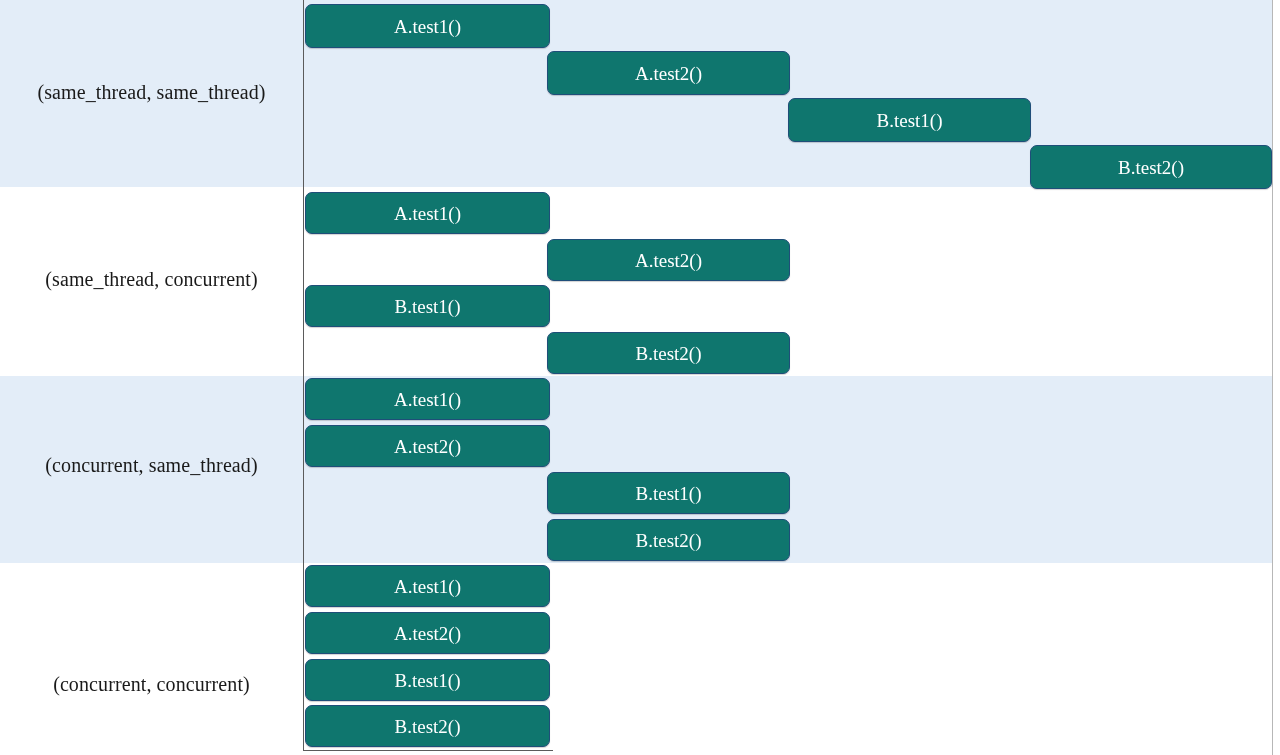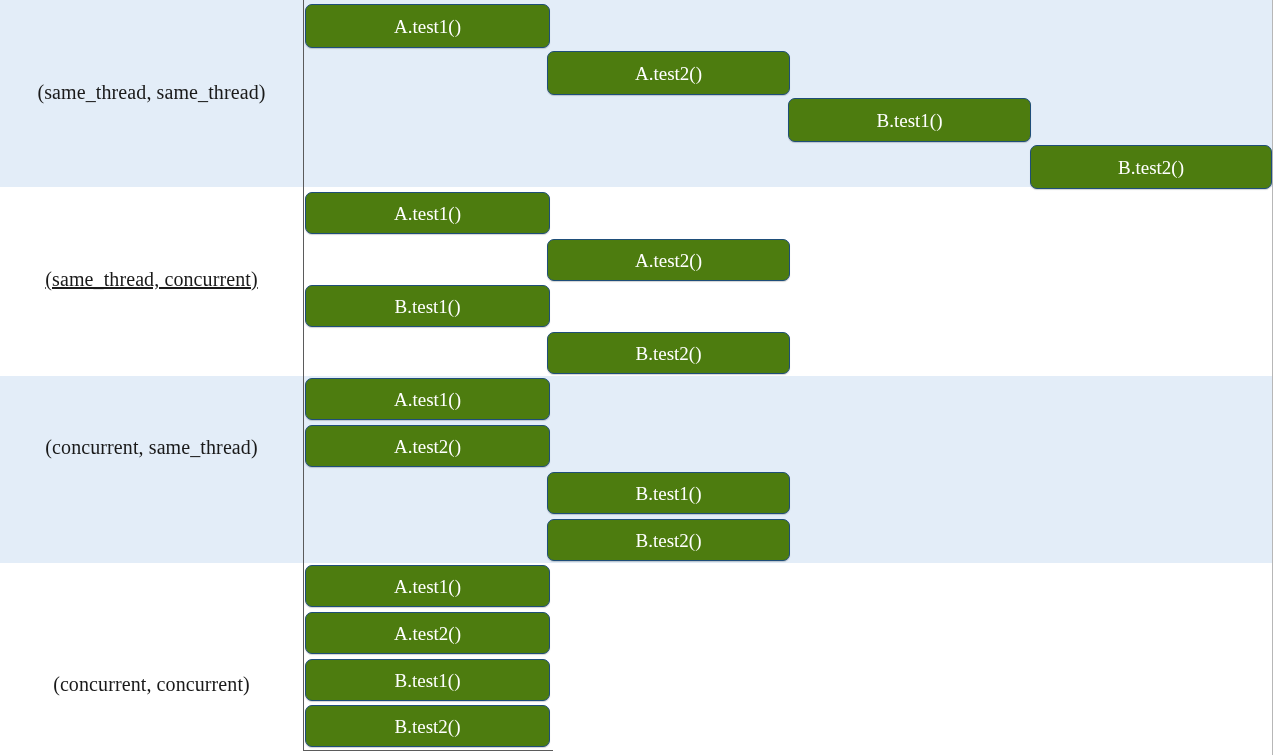--- a/index.html
+++ b/index.html
@@ -55,21 +55,21 @@
   }
   .axis-baseline {
     position: absolute;
     height: 1px;
     background: #5b5b5b;
   }
 
   
   .bar {
     position: absolute;
-    background: #4d7c0f;
+    background: #0f766e;
     border: 1px solid #1f4e79;
     border-radius: 7px;
     color: #ffffff;
     font-size: 19px;
     line-height: 1;
     display: flex;
     align-items: center;
     justify-content: center;
     text-align: center;
     overflow: hidden;
@@ -87,22 +87,22 @@
 <div id="chart">
 
   <div id="bands-layer">
       <div class="band shaded" style="top: 0px; height: 187px;"></div>
       <div class="band plain" style="top: 187px; height: 189px;"></div>
       <div class="band shaded" style="top: 376px; height: 187px;"></div>
       <div class="band plain" style="top: 563px; height: 192px;"></div>
     </div>
   <div id="labels-layer">
       <div class="row-label" style="top: 80px;">(same_thread, same_thread)</div>
-      <div class="row-label" style="top: 267px; text-decoration: underline;">(same_thread, concurrent)</div>
-      <div class="row-label" style="top: 435px;">(concurrent, same_thread)</div>
+      <div class="row-label" style="top: 267px;">(same_thread, concurrent)</div>
+      <div class="row-label" style="top: 453px;">(concurrent, same_thread)</div>
       <div class="row-label" style="top: 640px; margin-top: 32px;">(concurrent, concurrent)</div>
     </div>
   <div class="axis-line" id="axis-left" style="left: 303px;"></div>
   <div class="axis-line-right" id="axis-right" style="left: 1272px;"></div>
   <div id="bars-layer">
       <div class="bar" style="left: 305px; top: 4px; width: 245px; height: 44px;">
         <span class="bar-label">A.test1()</span>
       </div>
       <div class="bar" style="left: 547px; top: 51px; width: 243px; height: 44px;">
         <span class="bar-label">A.test2()</span>

